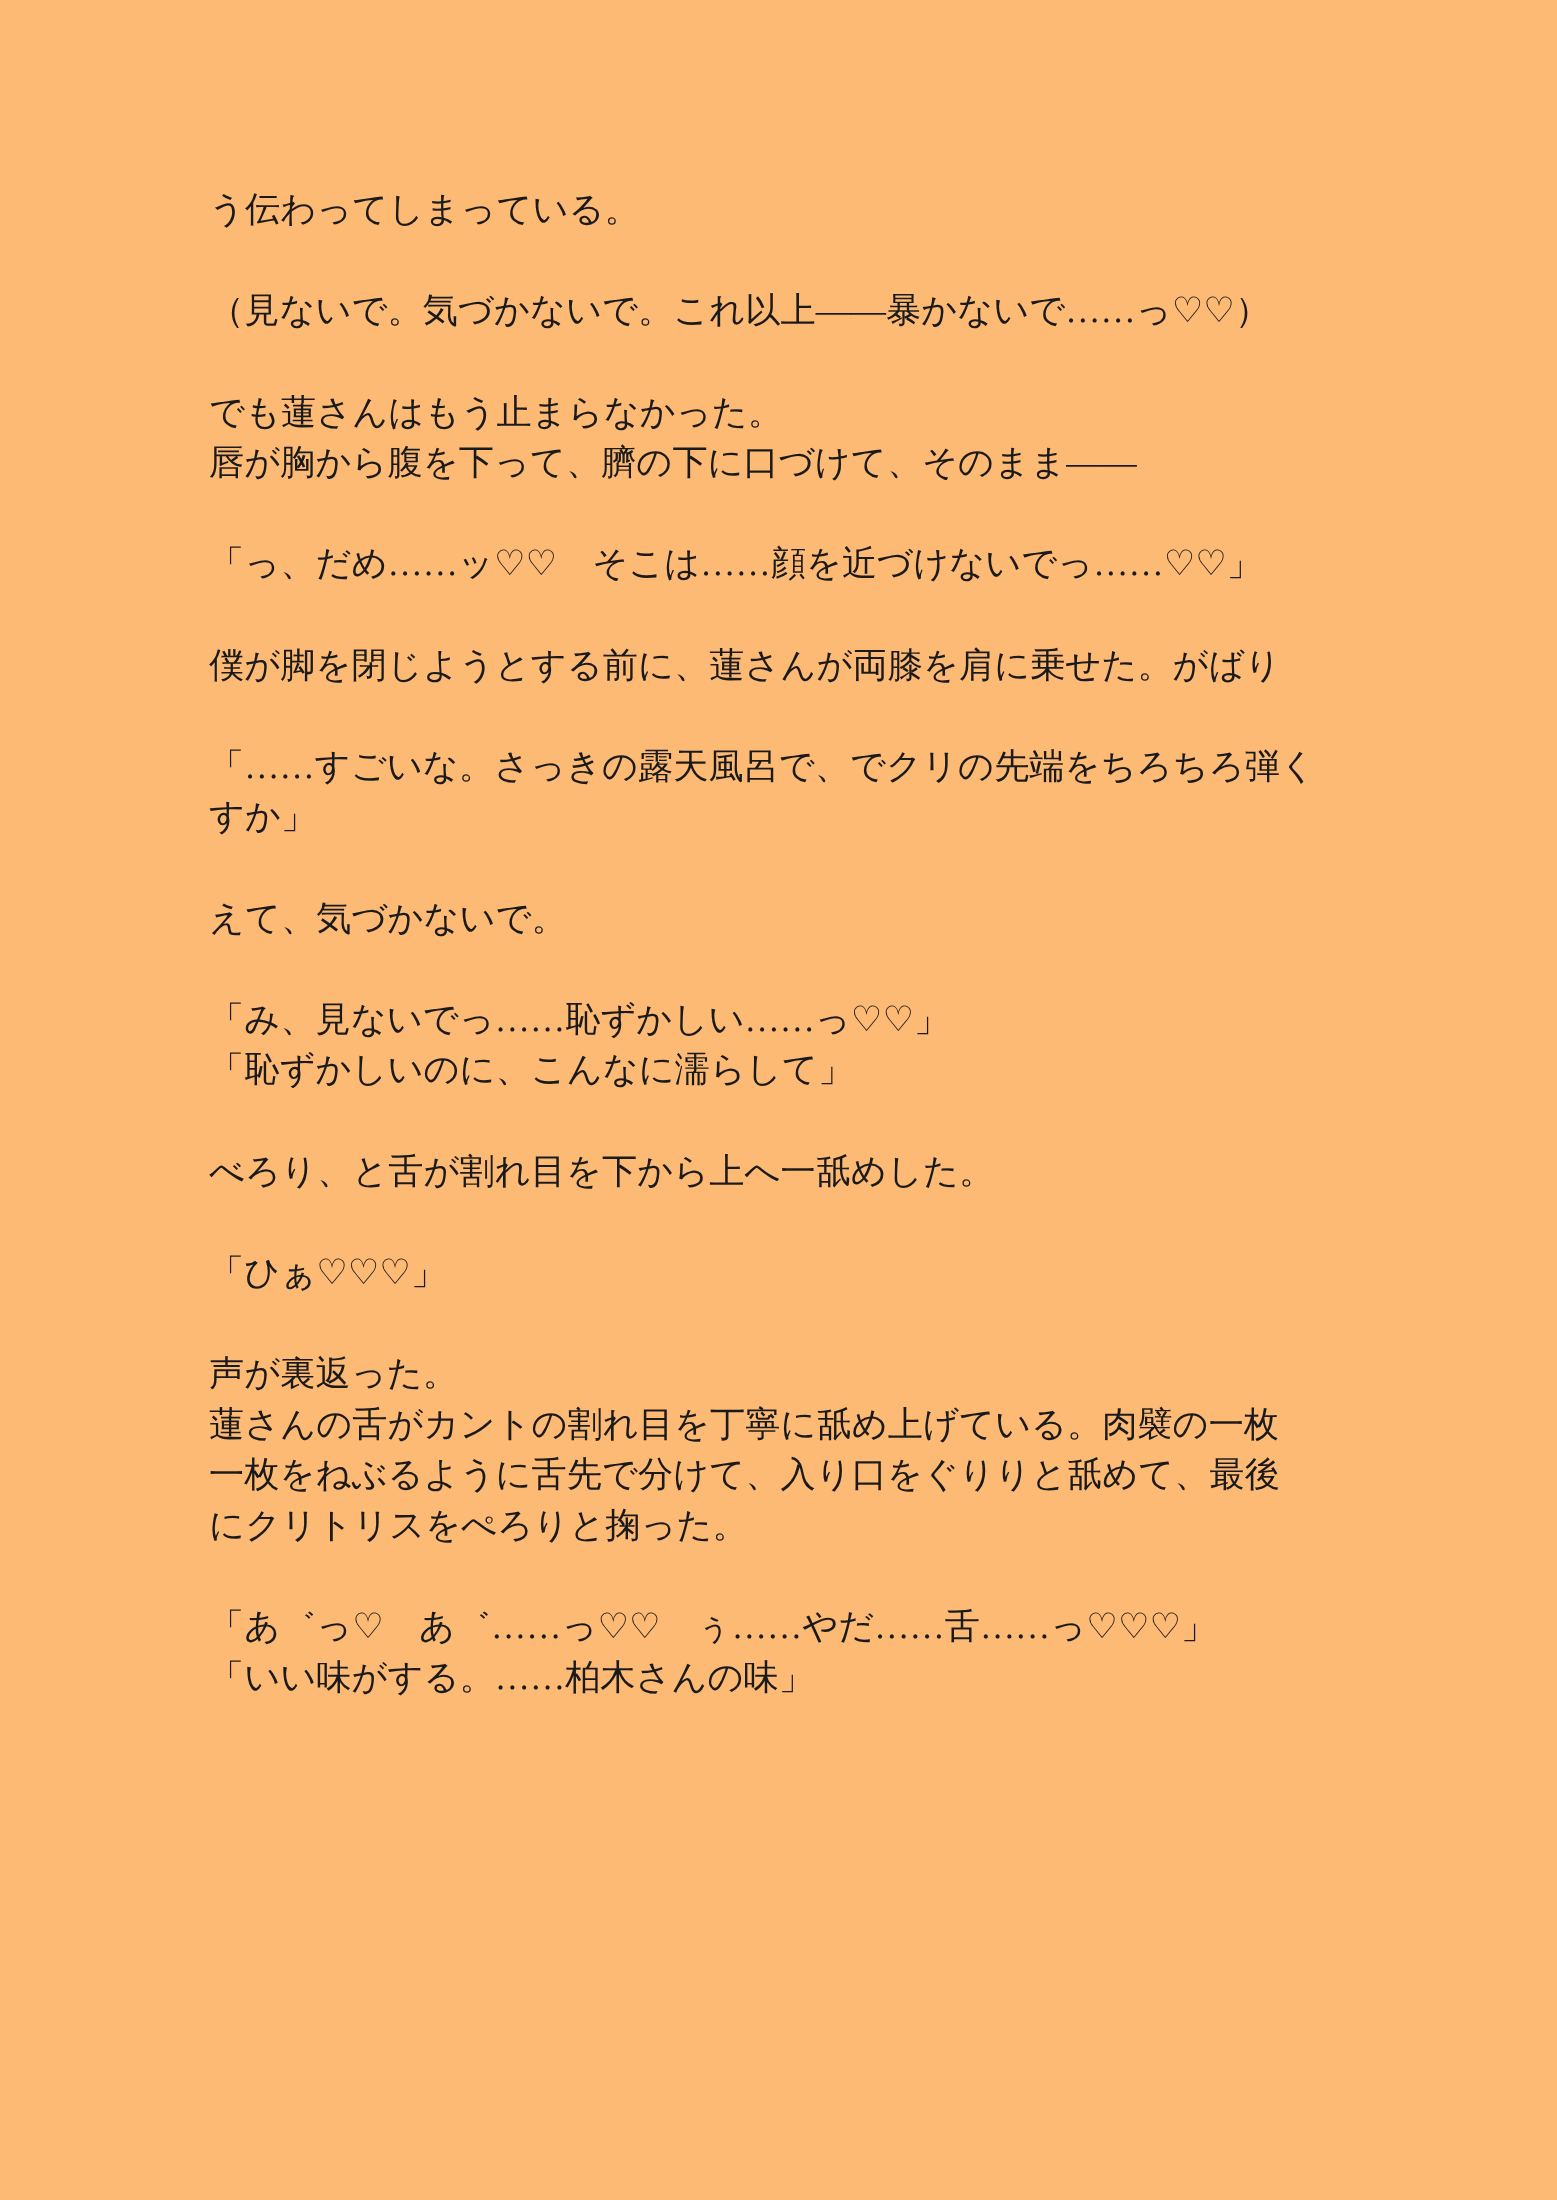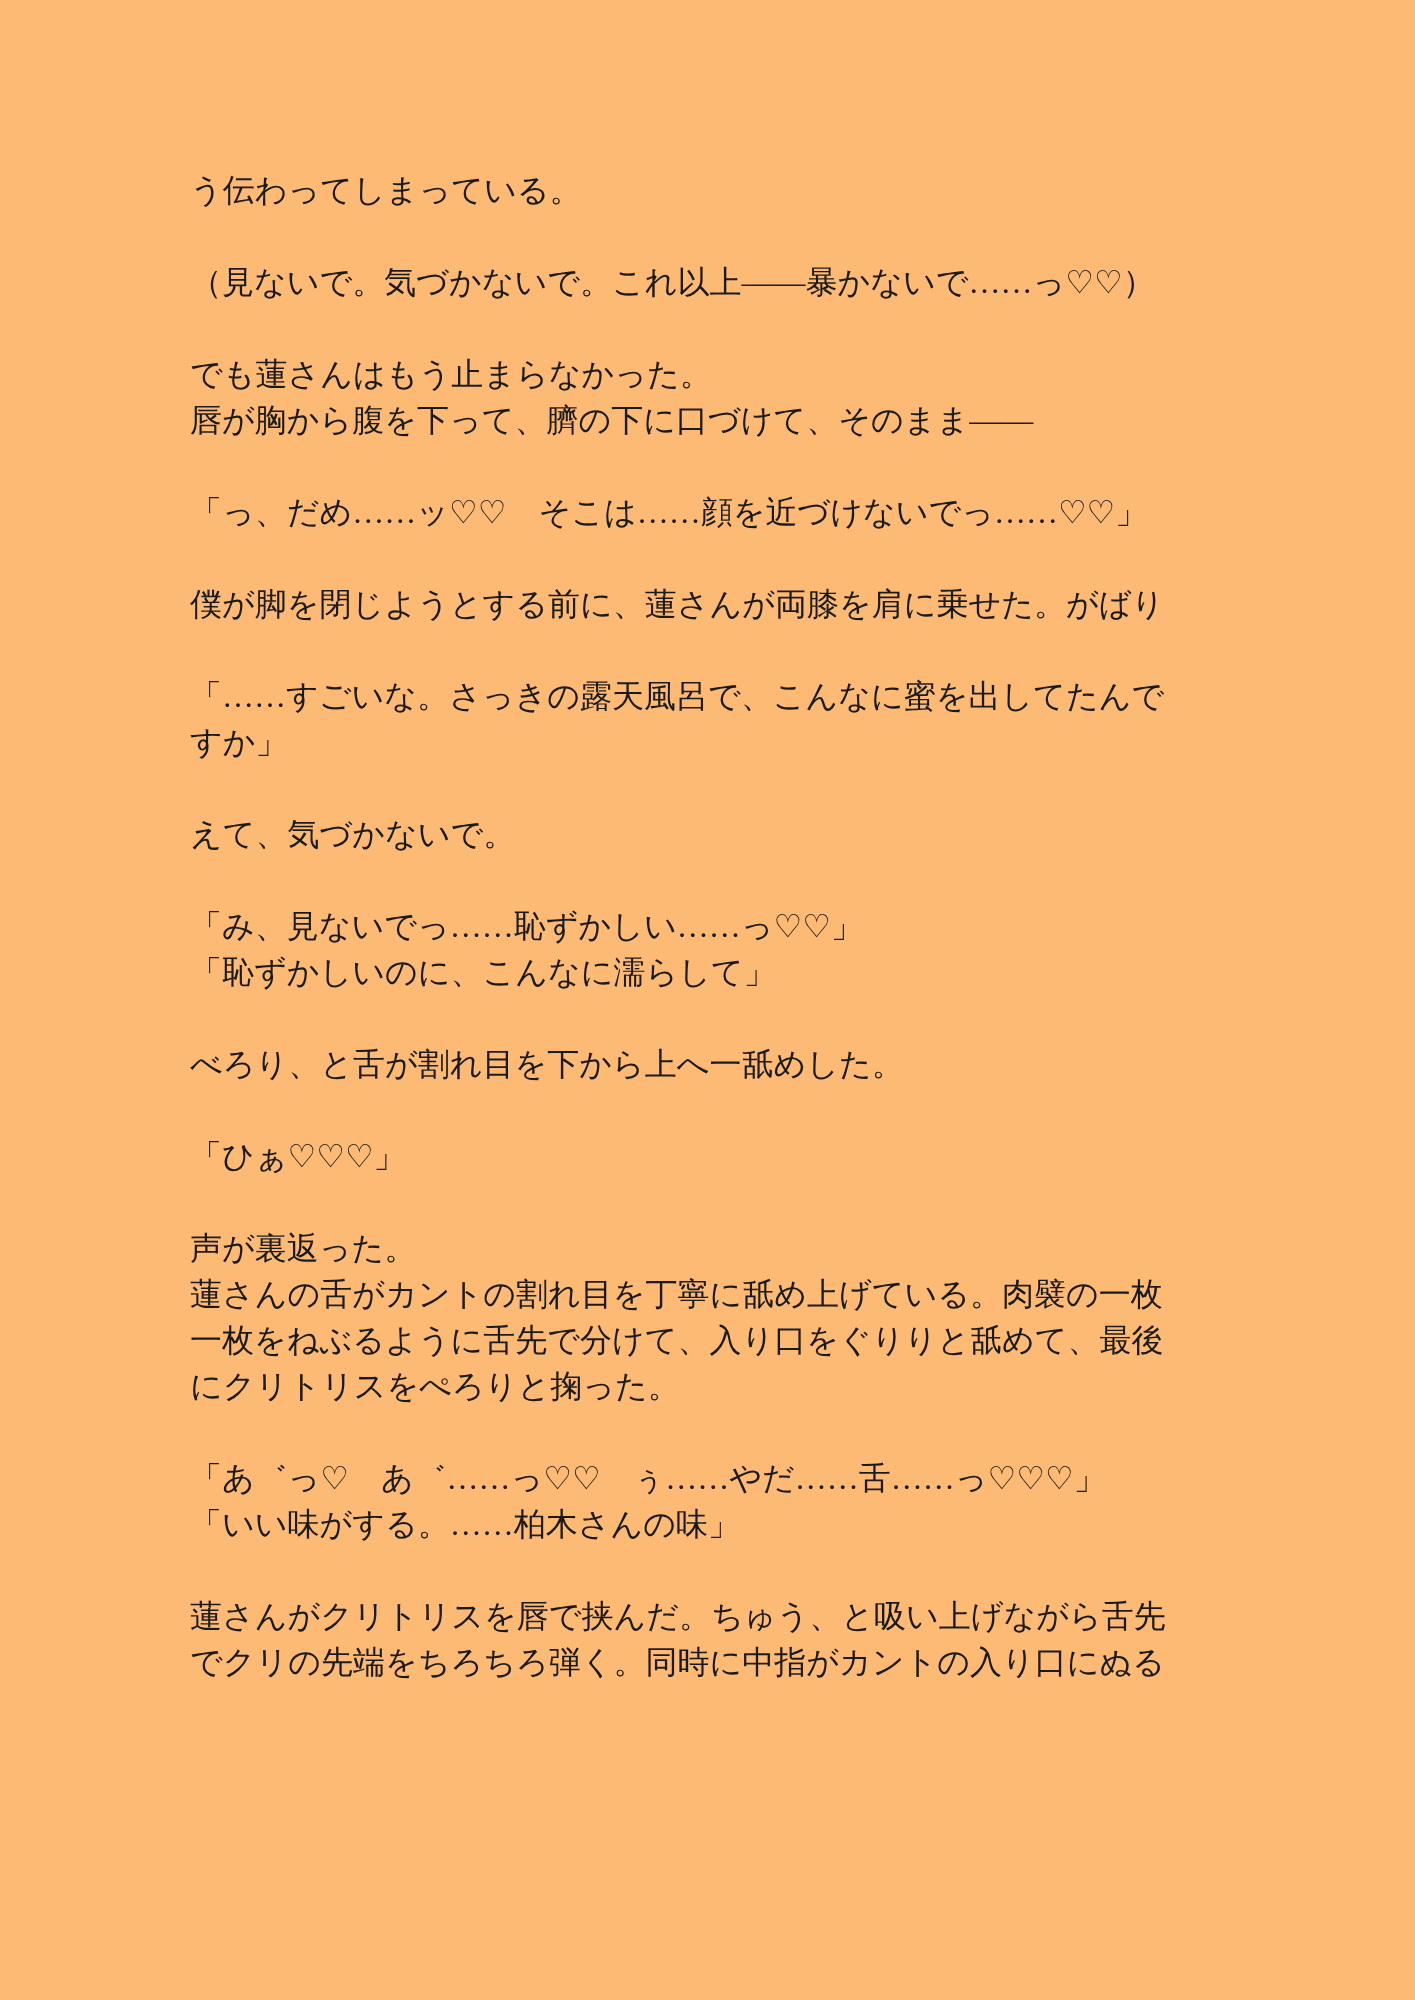--- a/index.html
+++ b/index.html
@@ -51,21 +51,21 @@
         <span class="line" style="color: rgb(26, 26, 26);">でも蓮さんはもう止まらなかった。</span>
         <span class="line" style="color: rgb(26, 26, 26);">唇が胸から腹を下って、臍の下に口づけて、そのまま——</span>
       </p>
       <p class="para">
         <span class="line" style="color: rgb(26, 26, 26);">「っ、だめ……ッ♡♡　そこは……顔を近づけないでっ……♡♡」</span>
       </p>
       <p class="para">
         <span class="line" style="color: rgb(26, 26, 26);">僕が脚を閉じようとする前に、蓮さんが両膝を肩に乗せた。がばり</span>
       </p>
       <p class="para">
-        <span class="line" style="color: rgb(26, 26, 26);">「……すごいな。さっきの露天風呂で、こんなに蜜を出してたんで</span>
+        <span class="line" style="color: rgb(26, 26, 26);">「……すごいな。さっきの露天風呂で、でクリの先端をちろちろ弾く</span>
         <span class="line" style="color: rgb(26, 26, 26);">すか」</span>
       </p>
       <p class="para">
         <span class="line" style="color: rgb(26, 26, 26);">えて、気づかないで。</span>
       </p>
       <p class="para">
         <span class="line" style="color: rgb(26, 26, 26);">「み、見ないでっ……恥ずかしい……っ♡♡」</span>
         <span class="line" style="color: rgb(26, 26, 26);">「恥ずかしいのに、こんなに濡らして」</span>
       </p>
       <p class="para">
@@ -77,18 +77,14 @@
       <p class="para">
         <span class="line" style="color: rgb(26, 26, 26);">声が裏返った。</span>
         <span class="line" style="color: rgb(26, 26, 26);">蓮さんの舌がカントの割れ目を丁寧に舐め上げている。肉襞の一枚</span>
         <span class="line" style="color: rgb(26, 26, 26);">一枚をねぶるように舌先で分けて、入り口をぐりりと舐めて、最後</span>
         <span class="line" style="color: rgb(26, 26, 26);">にクリトリスをぺろりと掬った。</span>
       </p>
       <p class="para">
         <span class="line" style="color: rgb(26, 26, 26);">「あ゛っ♡　あ゛……っ♡♡　ぅ……やだ……舌……っ♡♡♡」</span>
         <span class="line" style="color: rgb(26, 26, 26);">「いい味がする。……柏木さんの味」</span>
       </p>
-      <p class="para">
-        <span class="line" style="color: rgb(26, 26, 26);">蓮さんがクリトリスを唇で挟んだ。ちゅう、と吸い上げながら舌先</span>
-        <span class="line" style="color: rgb(26, 26, 26);">でクリの先端をちろちろ弾く。同時に中指がカントの入り口にぬる</span>
-      </p>
     </section>
 </main>
 
 </body></html>

